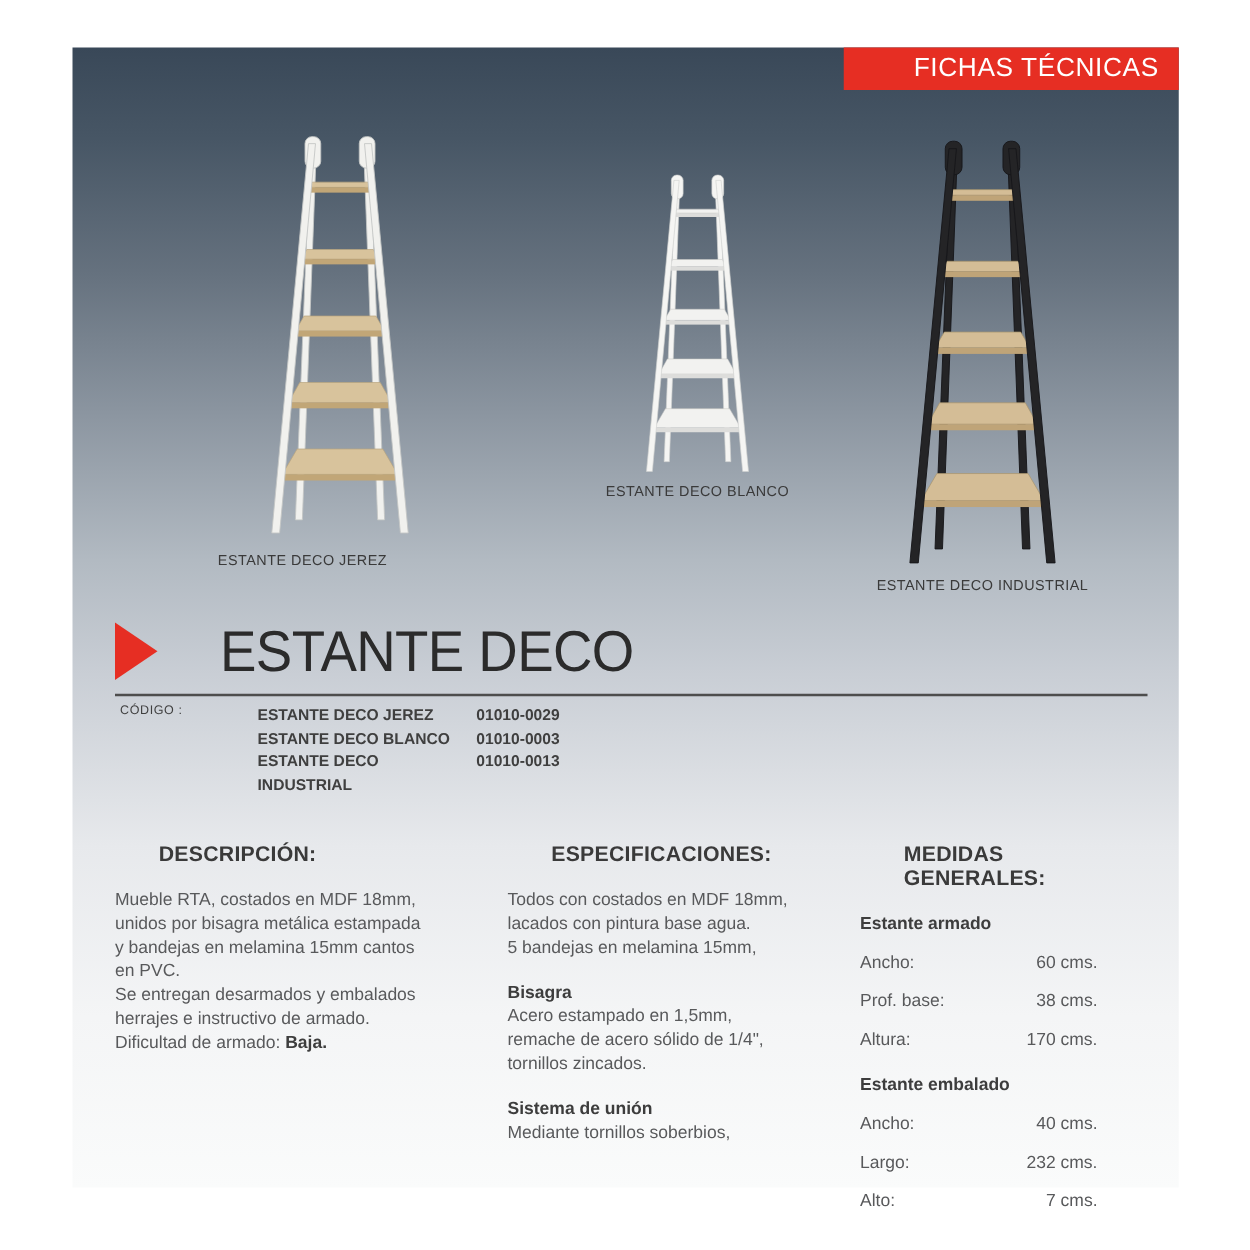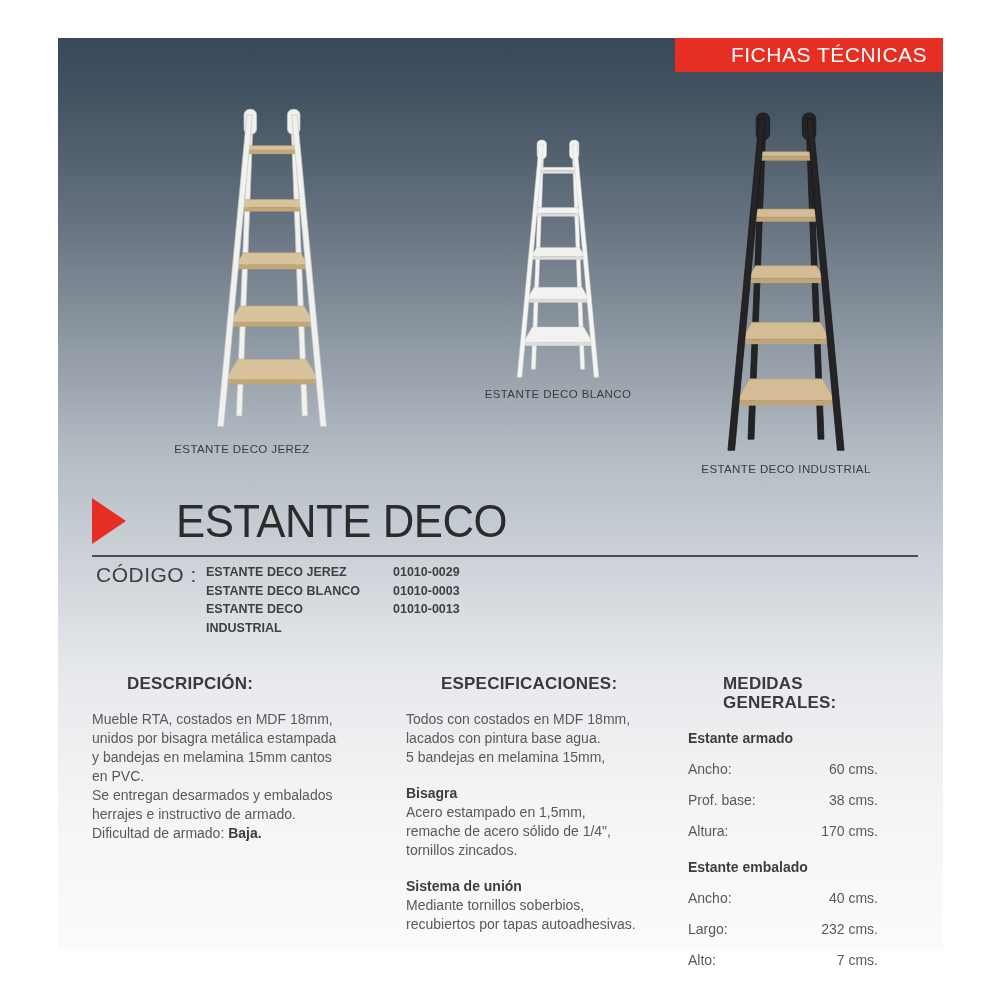--- a/index.html
+++ b/index.html
@@ -14,25 +14,25 @@
   .product{position:absolute;}
   .product svg{display:block;}
   .product-label{position:absolute;font-size:11.5px;letter-spacing:.4px;color:#3a3a3a;text-align:center;}
   .title-block{position:absolute;left:34px;top:456px;width:826px;}
   .title-row{display:flex;align-items:center;gap:24px;}
   .tri{width:0;height:0;border-top:23px solid transparent;border-bottom:23px solid transparent;
     border-left:34px solid #e62e23;margin-right:26px;}
   .title-text{font-size:46px;color:#2b2b2b;letter-spacing:-.5px;transform:scaleX(.95);transform-origin:left center;white-space:nowrap;}
   .title-rule{margin-top:7px;height:2px;background:#4d4d4d;}
   .codigo{position:absolute;left:38px;top:525px;display:flex;color:#3f3f3f;}
-  .codigo-label{font-size:21px;letter-spacing:.5px;width:110px;}
+  .codigo-label{font-size:10px;letter-spacing:.5px;width:110px;}
   .codigo-rows{font-size:12.5px;font-weight:700;line-height:18.5px;}
   .codigo-row{display:flex;}
   .codigo-row .cname{width:175px;}
-  .codigo-row .ccode{width:90px;margin-left:12px;}
+  .codigo-row .ccode{width:90px;}
   .cols{position:absolute;left:0;top:636px;width:885px;font-size:14px;color:#58595b;line-height:19px;}
   .col{position:absolute;top:0;}
   .col-h{font-size:17px;font-weight:700;color:#3a3a3a;letter-spacing:.2px;margin-bottom:17px;margin-left:35px;}
   .col1{left:34px;width:300px;}
   .col2{left:348px;width:290px;}
   .col3{left:630px;width:190px;}
   .sec{margin-top:17px;}
   .sec-h{font-weight:700;color:#3d3d3d;}
   b{color:#3d3d3d;}
   .mrow{display:flex;justify-content:space-between;margin-top:12px;}
@@ -141,21 +141,20 @@
       <div>5 bandejas en melamina 15mm,</div>
       <div class="sec">
         <div class="sec-h">Bisagra</div>
         <div>Acero estampado en 1,5mm,</div>
         <div>remache de acero sólido de 1/4",</div>
         <div>tornillos zincados.</div>
       </div>
       <div class="sec">
         <div class="sec-h">Sistema de unión</div>
         <div>Mediante tornillos soberbios,</div>
-        <div>recubiertos por tapas autoadhesivas.</div>
       </div>
     </div>
 
     <div class="col col3">
       <div class="col-h">MEDIDAS GENERALES:</div>
       <div>
         <div class="sec-h">Estante armado</div>
         <div class="mrow">
           <span>Ancho:</span>
           <span class="mval">60 cms.</span>

